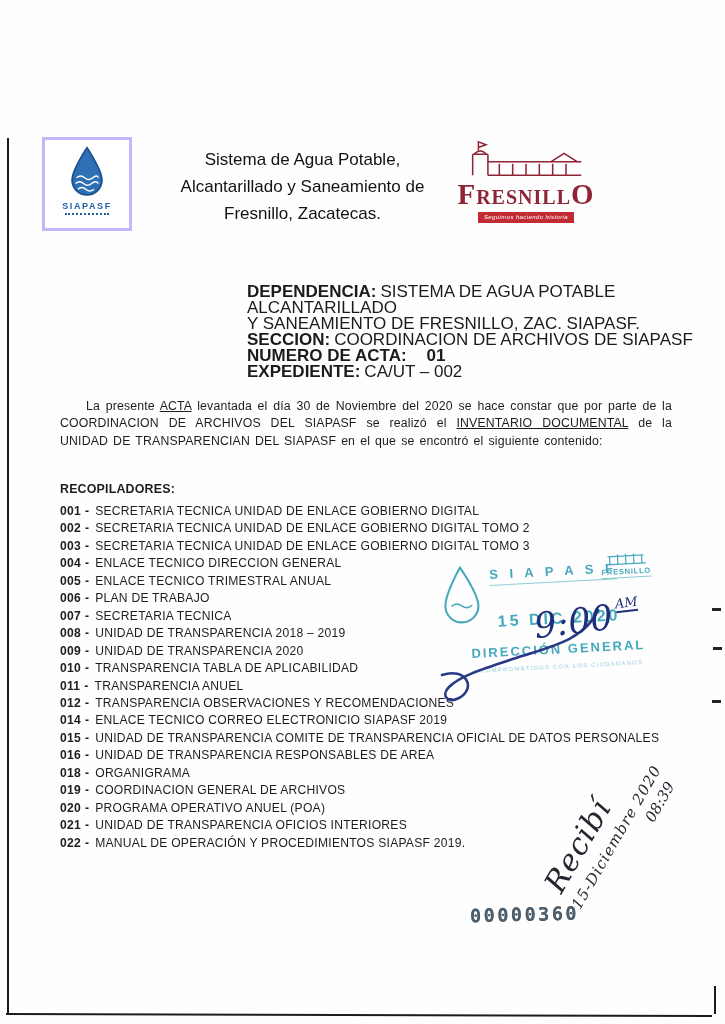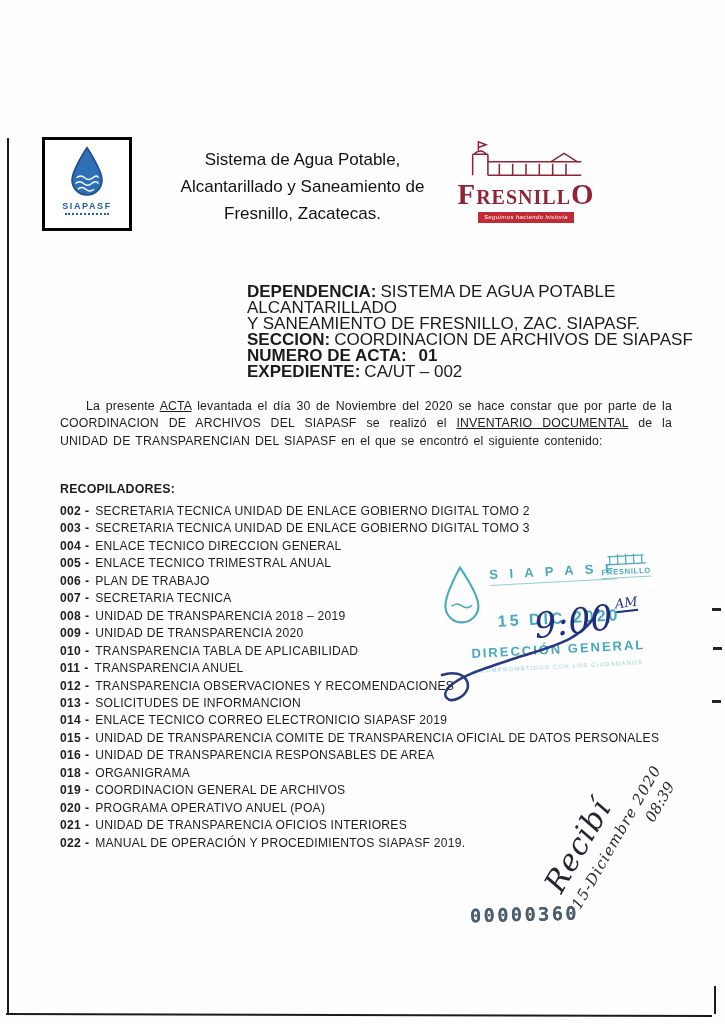--- a/index.html
+++ b/index.html
@@ -13,41 +13,41 @@
   
   .scan-left  { position:absolute; left:7px; top:138px; width:2px; height:876px; background:#1c1c1c; }
   .scan-bottom{ position:absolute; left:6px; bottom:8px; width:706px; height:2px; background:#1c1c1c; transform:rotate(.15deg); }
   .scan-right { position:absolute; left:714px; top:986px; width:2px; height:28px; background:#1c1c1c; }
   .scan-tick  { position:absolute; width:9px; height:3px; background:#232323; }
   .tick1 { left:712px; top:608px; } .tick2 { left:713px; top:647px; } .tick3 { left:712px; top:700px; }
 
   
   .logo-box {
     position:absolute; left:42px; top:137px; width:90px; height:94px;
-    border:3px solid #000000; display:flex; flex-direction:column; align-items:center;
+    border:3px solid #c4b5fd; display:flex; flex-direction:column; align-items:center;
     padding-top:5px; background:#fff;
   }
   .logo-box svg { width:46px; height:54px; }
   .logo-text { font-size:9px; font-weight:bold; color:#1f5fa6; letter-spacing:1.6px; margin-top:2px; }
   .logo-subline { width:44px; border-bottom:2px dotted #1f5fa6; margin-top:2px; }
 
   .org-title { position:absolute; left:160px; top:146px; width:285px; text-align:center;
                font-size:17px; line-height:27px; color:#121212; }
 
   .fresnillo-logo { position:absolute; left:438px; top:139px; width:176px; text-align:center; color:#8e2436; }
   .fres-building { width:132px; height:40px; display:block; margin:0 auto; }
   .fres-word { font-family:"Liberation Serif", serif; font-weight:bold; font-size:29px; line-height:1.05;
                font-variant:small-caps; letter-spacing:1px; color:#8e2436; }
   .fres-banner { margin:3px 0 0 40px; width:96px; background:#c22b33; color:#fff;
                  font-size:6px; font-style:italic; letter-spacing:.4px; padding:2px 0 3px; }
 
   
   .meta { position:absolute; left:247px; top:284px; font-size:17px; line-height:16px; color:#1b1b1d; }
   .meta-line b { font-weight:bold; margin-right:4px; }
-  .val-gap { margin-left:8px; font-weight:bold; }
+  .val-gap { margin-left:16px; font-weight:bold; }
 
   
   .body-par { position:absolute; left:60px; top:398px; width:612px;
               font-size:12.3px; line-height:17.3px; text-align:justify; text-indent:26px;
               letter-spacing:.15px; word-spacing:1.5px; }
   .u-bold { font-weight:normal; text-decoration:underline; }
 
   .rec-heading { position:absolute; left:60px; top:482px; font-size:12.4px; font-weight:bold; letter-spacing:.2px; }
 
   
@@ -148,32 +148,32 @@
     </div>
     <div class="meta-line">
       <b>EXPEDIENTE:</b><span>CA/UT – 002</span>
     </div>
   </div>
 
   <p class="body-par"><span>La presente </span><span class="u-bold">ACTA</span><span> levantada el día 30 de Noviembre del 2020 se hace constar que por parte de la COORDINACION DE ARCHIVOS DEL SIAPASF se realizó el </span><span class="u-bold">INVENTARIO DOCUMENTAL</span><span> de la UNIDAD DE TRANSPARENCIAN DEL SIAPASF en el que se encontró el siguiente contenido:</span></p>
 
   <div class="rec-heading">RECOPILADORES:</div>
   <div class="rec-list" id="rec-list">
+      <div class="rec-row"><span class="rec-num">001</span><span class="rec-sep">-</span><span class="rec-text">SECRETARIA TECNICA UNIDAD DE ENLACE GOBIERNO DIGITAL</span></div>
       <div class="rec-row"><span class="rec-num">002</span><span class="rec-sep">-</span><span class="rec-text">SECRETARIA TECNICA UNIDAD DE ENLACE GOBIERNO DIGITAL TOMO 2</span></div>
       <div class="rec-row"><span class="rec-num">003</span><span class="rec-sep">-</span><span class="rec-text">SECRETARIA TECNICA UNIDAD DE ENLACE GOBIERNO DIGITAL TOMO 3</span></div>
       <div class="rec-row"><span class="rec-num">004</span><span class="rec-sep">-</span><span class="rec-text">ENLACE TECNICO DIRECCION GENERAL</span></div>
       <div class="rec-row"><span class="rec-num">005</span><span class="rec-sep">-</span><span class="rec-text">ENLACE TECNICO TRIMESTRAL ANUAL</span></div>
       <div class="rec-row"><span class="rec-num">006</span><span class="rec-sep">-</span><span class="rec-text">PLAN DE TRABAJO</span></div>
       <div class="rec-row"><span class="rec-num">007</span><span class="rec-sep">-</span><span class="rec-text">SECRETARIA TECNICA</span></div>
       <div class="rec-row"><span class="rec-num">008</span><span class="rec-sep">-</span><span class="rec-text">UNIDAD DE TRANSPARENCIA 2018 – 2019</span></div>
       <div class="rec-row"><span class="rec-num">009</span><span class="rec-sep">-</span><span class="rec-text">UNIDAD DE TRANSPARENCIA 2020</span></div>
       <div class="rec-row"><span class="rec-num">010</span><span class="rec-sep">-</span><span class="rec-text">TRANSPARENCIA TABLA DE APLICABILIDAD</span></div>
       <div class="rec-row"><span class="rec-num">011</span><span class="rec-sep">-</span><span class="rec-text">TRANSPARENCIA ANUEL</span></div>
       <div class="rec-row"><span class="rec-num">012</span><span class="rec-sep">-</span><span class="rec-text">TRANSPARENCIA OBSERVACIONES Y RECOMENDACIONES</span></div>
-      <div class="rec-row"><span class="rec-num">013</span><span class="rec-sep">-</span><span class="rec-text">SOLICITUDES DE INFORMANCION</span></div>
       <div class="rec-row"><span class="rec-num">014</span><span class="rec-sep">-</span><span class="rec-text">ENLACE TECNICO CORREO ELECTRONICIO SIAPASF 2019</span></div>
       <div class="rec-row"><span class="rec-num">015</span><span class="rec-sep">-</span><span class="rec-text">UNIDAD DE TRANSPARENCIA COMITE DE TRANSPARENCIA OFICIAL DE DATOS PERSONALES</span></div>
       <div class="rec-row"><span class="rec-num">016</span><span class="rec-sep">-</span><span class="rec-text">UNIDAD DE TRANSPARENCIA RESPONSABLES DE AREA</span></div>
       <div class="rec-row"><span class="rec-num">018</span><span class="rec-sep">-</span><span class="rec-text">ORGANIGRAMA</span></div>
       <div class="rec-row"><span class="rec-num">019</span><span class="rec-sep">-</span><span class="rec-text">COORDINACION GENERAL DE ARCHIVOS</span></div>
       <div class="rec-row"><span class="rec-num">020</span><span class="rec-sep">-</span><span class="rec-text">PROGRAMA OPERATIVO ANUEL (POA)</span></div>
       <div class="rec-row"><span class="rec-num">021</span><span class="rec-sep">-</span><span class="rec-text">UNIDAD DE TRANSPARENCIA OFICIOS INTERIORES</span></div>
       <div class="rec-row"><span class="rec-num">022</span><span class="rec-sep">-</span><span class="rec-text">MANUAL DE OPERACIÓN Y PROCEDIMIENTOS SIAPASF 2019.</span></div>
     </div>
 

